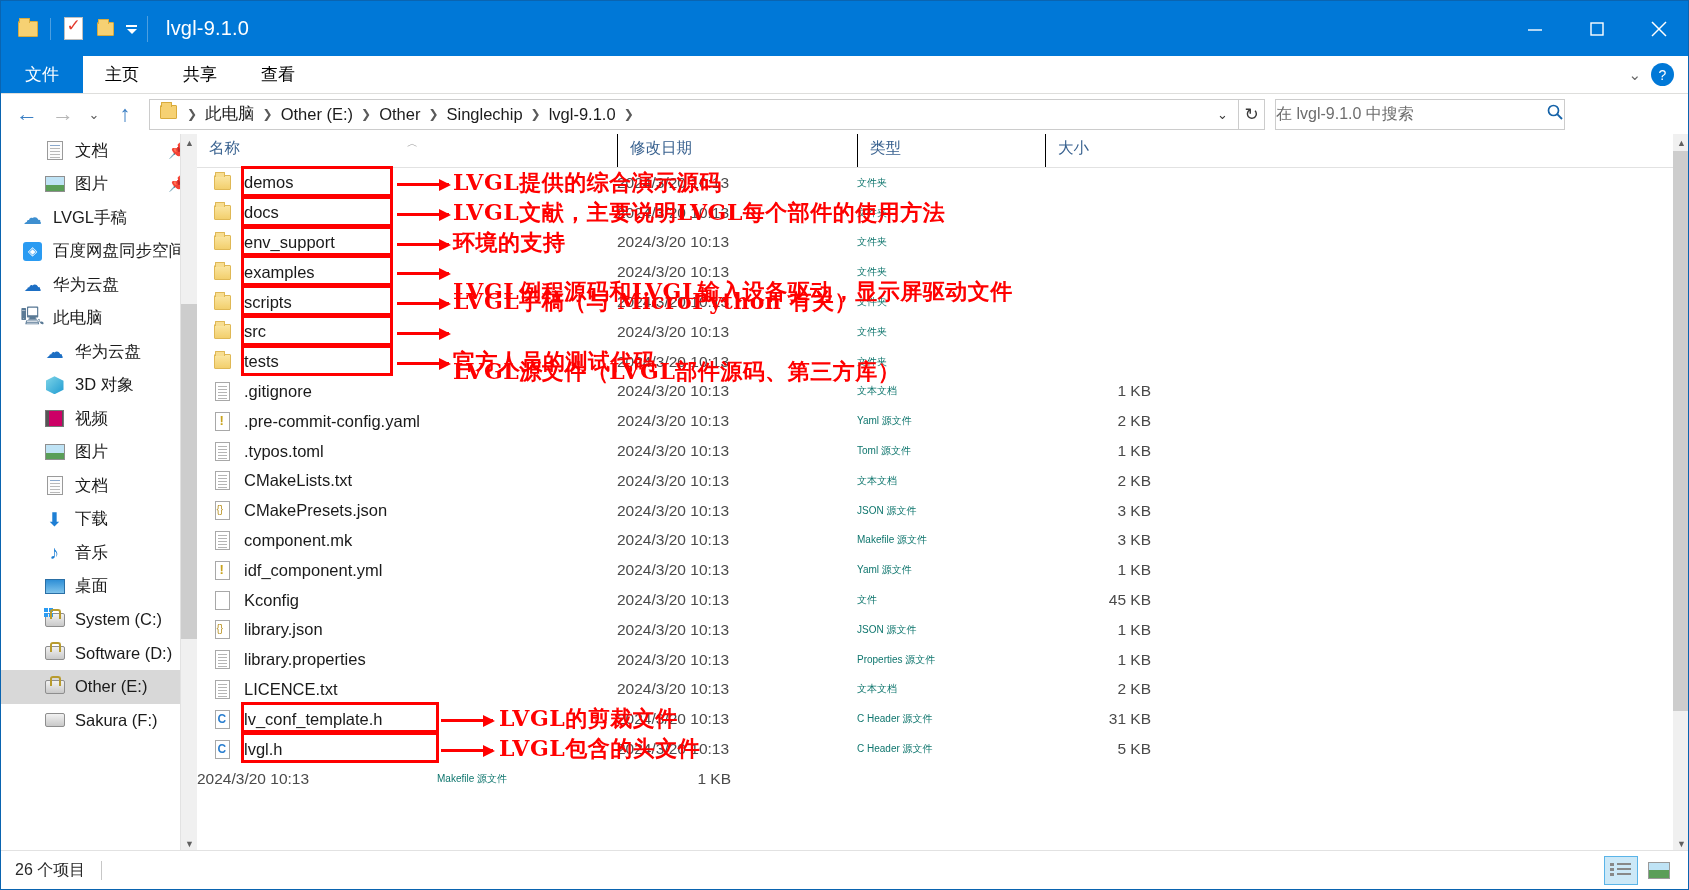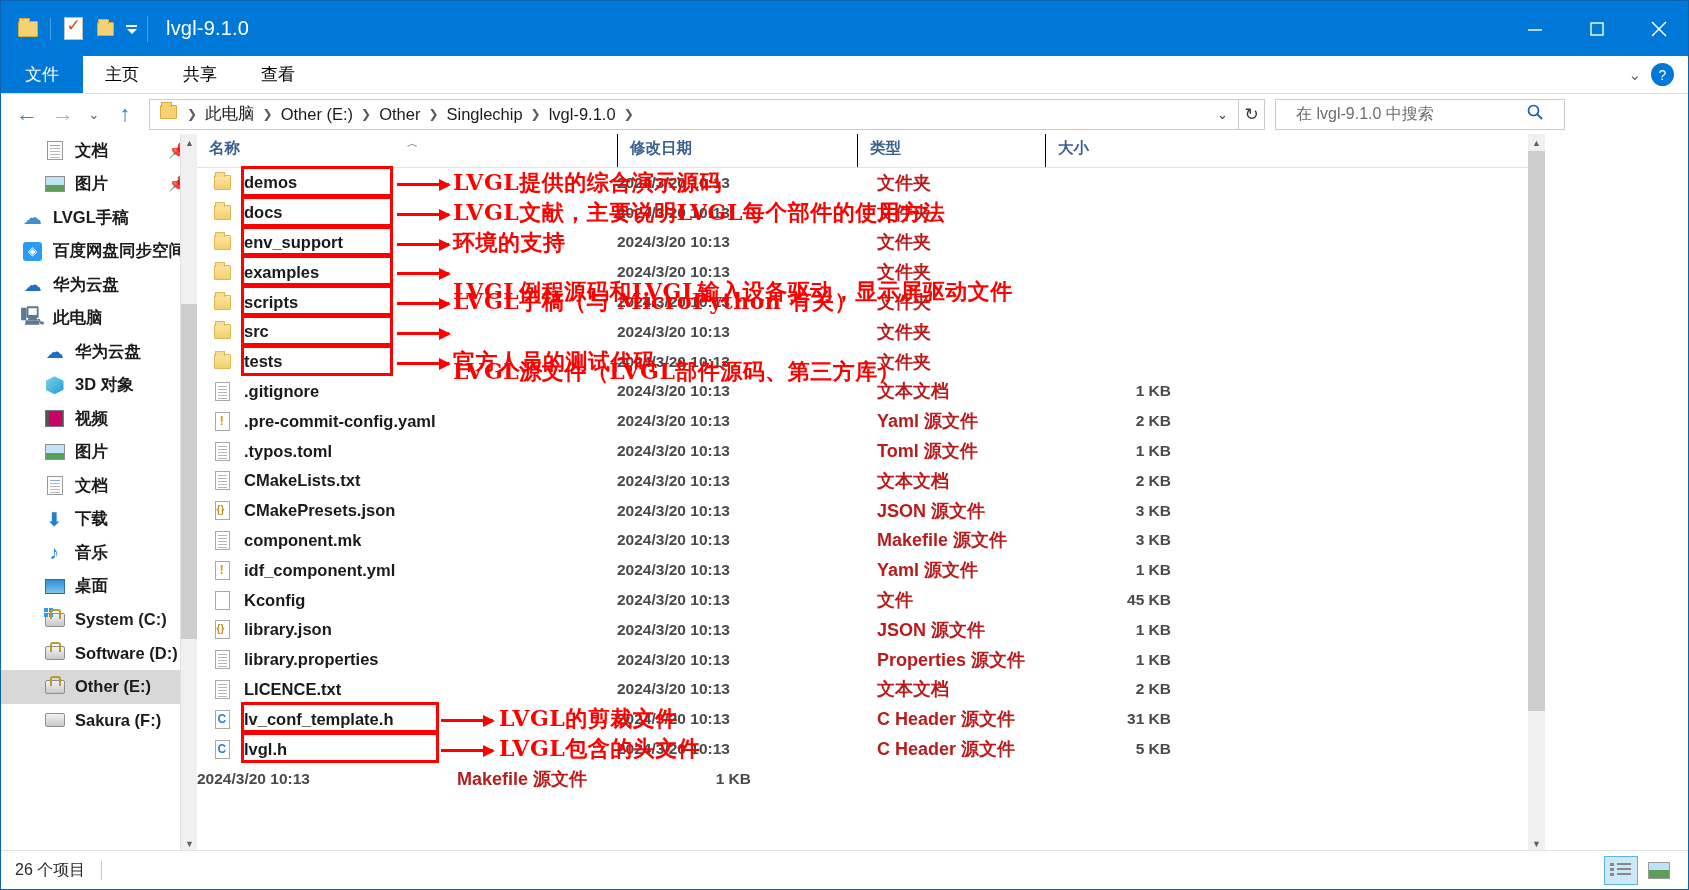--- a/index.html
+++ b/index.html
@@ -97,30 +97,29 @@
   }
   .crumb-folder { margin: 0 6px 0 6px; }
   .crumb {
     font-size: 16.5px; color: #1c1c1c; padding: 2px 4px; white-space: nowrap;
   }
   .crumb-sep { color: #5a5a5a; font-size: 12px; padding: 0 4px; }
   .crumb-dd { margin-left: auto; color: #3a3a3a; font-size: 13px; padding-right: 6px; }
   .refresh { width: 26px; height: 31px; display: flex; align-items: center; justify-content: center; color: #3a3a3a; font-size: 17px; border: 1px solid #cccccc; border-left: none; background:#fff;}
   .searchbox {
     width: 290px; height: 31px; margin-left: 10px; border: 1px solid #cccccc;
-    display: flex; align-items: center; padding: 0 20px; background: #fff;
+    display: flex; align-items: center; padding: 0 0; background: #fff;
   }
   .searchbox .ph { font-size: 16px; color: #6d6d6d; }
   .searchbox .mag { margin-left: auto; color: #1462a8; font-size: 17px; }
 
   
   .body {
-    position: absolute; left: 0; top: 133px; width: 1544px; height: 718px;
+    position: absolute; left: 0; top: 133px; width: 1689px; height: 718px;
     display: flex;
-    font-weight: bold;
   }
   .nav-pane {
     width: 196px; height: 100%; background: #fff; position: relative;
     overflow: hidden;
   }
   .nav-item {
     height: 33.5px; display: flex; align-items: center; padding-left: 20px;
     font-size: 16.5px; color: #1b1b1b; white-space: nowrap; position: relative;
   }
   .nav-item.indent1 { padding-left: 42px; }
@@ -179,21 +178,21 @@
   .colh:first-child { border-left: none; }
   .sortcaret { position: absolute; left: 50%; top: 2px; color: #9a9a9a; font-size: 11px; }
 
   
   .rows { position: relative; }
   .row {
     height: 29.8px; display: flex; align-items: center; font-size: 16.5px; color: #1a1a1a;
   }
   .cell-name { width: 420px; display: flex; align-items: center; padding-left: 14px; white-space: nowrap; }
   .cell-date { width: 240px; color: #4a4a4a; font-size: 15.5px; }
-  .cell-type { width: 188px; color: #b91c1c; font-size: 18px; margin-left: 20px; }
+  .cell-type { width: 188px; color: #0f766e; font-size: 10px; }
   .cell-size { width: 132px; color: #4a4a4a; font-size: 15.5px; text-align: right; padding-right: 26px; }
   .row-icon { width: 22px; height: 20px; margin-right: 11px; display:flex; align-items:center; justify-content:center; flex: 0 0 22px;}
   .f-folder { width: 17px; height: 15px; background: linear-gradient(#fbe6a2,#f2cf6d); border: 1px solid #dfb855; border-radius: 1px; position: relative; }
   .f-folder::before { content:""; position:absolute; left:0; top:-4px; width:8px; height:4px; background:#f7dd90; border:1px solid #dfb855; border-bottom:none; border-radius:1px 1px 0 0; }
   .f-file { width: 15px; height: 19px; background: #fff; border: 1px solid #a8a8a8; position: relative; }
   .f-file.lines::after { content:""; position:absolute; left:2px; top:3px; right:2px; height:1px; background:#b5b5b5;
      box-shadow: 0 3px 0 #b5b5b5, 0 6px 0 #b5b5b5, 0 9px 0 #b5b5b5, 0 12px 0 #b5b5b5; }
   .f-file.bang::after { content:"!"; position:absolute; left:4px; top:0px; color:#c8a21c; font-size:13px; font-weight:bold; }
   .f-file.brace::after { content:"{}"; position:absolute; left:1px; top:2px; color:#b8901f; font-size:10px; }
   .f-file.ch::after { content:"C"; position:absolute; left:2px; top:1px; color:#2b7fd0; font-size:12px; font-weight:bold; }

